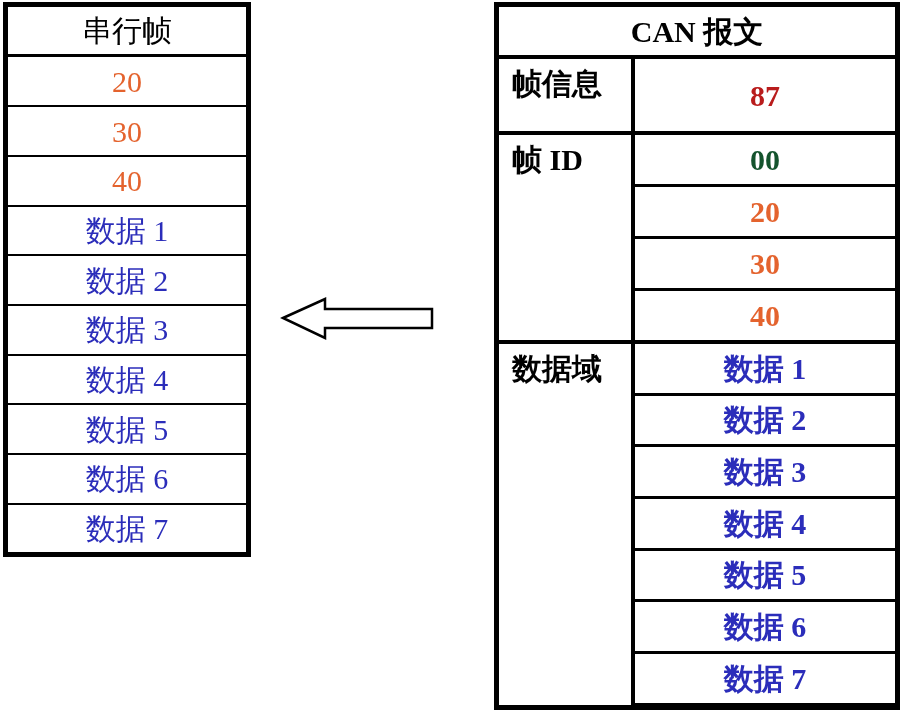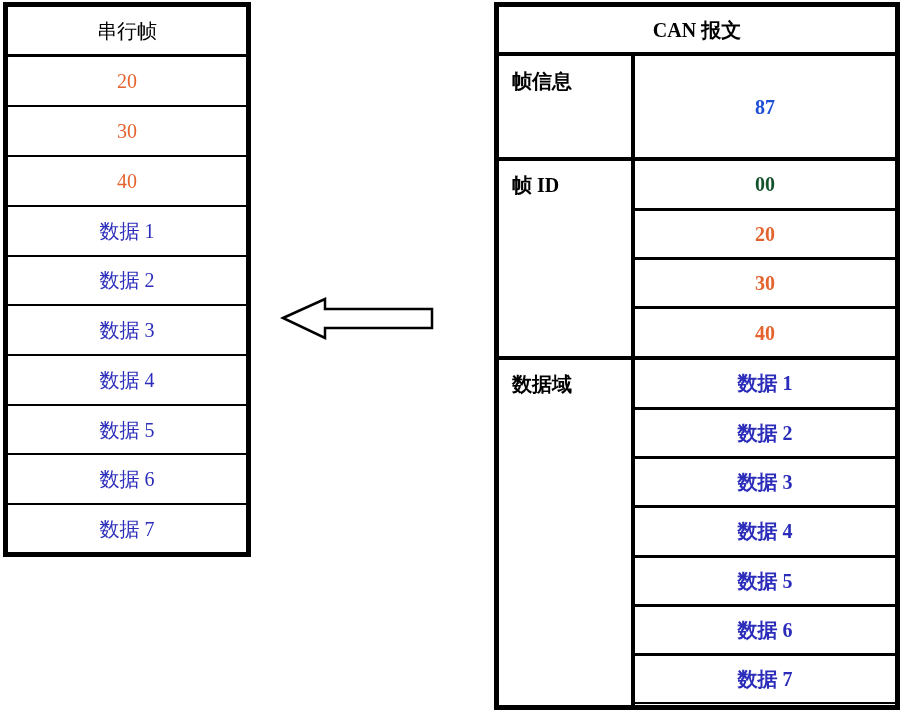--- a/index.html
+++ b/index.html
@@ -9,21 +9,21 @@
     color:#000;
   }
   .tblwrap {
     position:absolute; border:5px solid #000; background:#fff; box-sizing:border-box;
   }
   #left-wrap  { left:3px;   top:2px; width:248px; height:555px; }
   #right-wrap { left:494px; top:2px; width:406px; height:708px;font-weight:bold; }
 
   table { border-collapse:collapse; width:100%; height:100%; table-layout:fixed; }
   td {
-    padding:0; text-align:center; font-size:20px; line-height:1.1;
+    padding:0; text-align:center; font-size:30px; line-height:1.1;
     color:#000; overflow:hidden; vertical-align:middle;
   }
   .bb2 { border-bottom:2px solid #000; }
   .bb3 { border-bottom:3px solid #000; }
   .bb4 { border-bottom:4px solid #000; }
   .br4 { border-right:4px solid #000; }
   .label-cell { text-align:left; vertical-align:top;margin-left:17px; }
   .label-cell .lbl {
     height:49px; display:flex; align-items:center; padding-left:13px; box-sizing:border-box;
   }
@@ -85,21 +85,21 @@
           <col>
         </colgroup>
       <tbody>
         <tr>
           <td colspan="2" class="bb4">CAN 报文</td>
         </tr>
         <tr>
           <td class="br4 bb4 label-cell">
             <div class="lbl">帧信息</div>
           </td>
-          <td class="bb4" style="color: #1d4ed8;">87</td>
+          <td class="bb4" style="color: #b91c1c;">87</td>
         </tr>
         <tr>
           <td rowspan="4" class="br4 bb4 label-cell">
             <div class="lbl">帧 ID</div>
           </td>
           <td class="bb3" style="color: #14532d;">00</td>
         </tr>
         <tr>
             <td class="bb3" style="color: rgb(228, 99, 46);">20</td>
           </tr>

